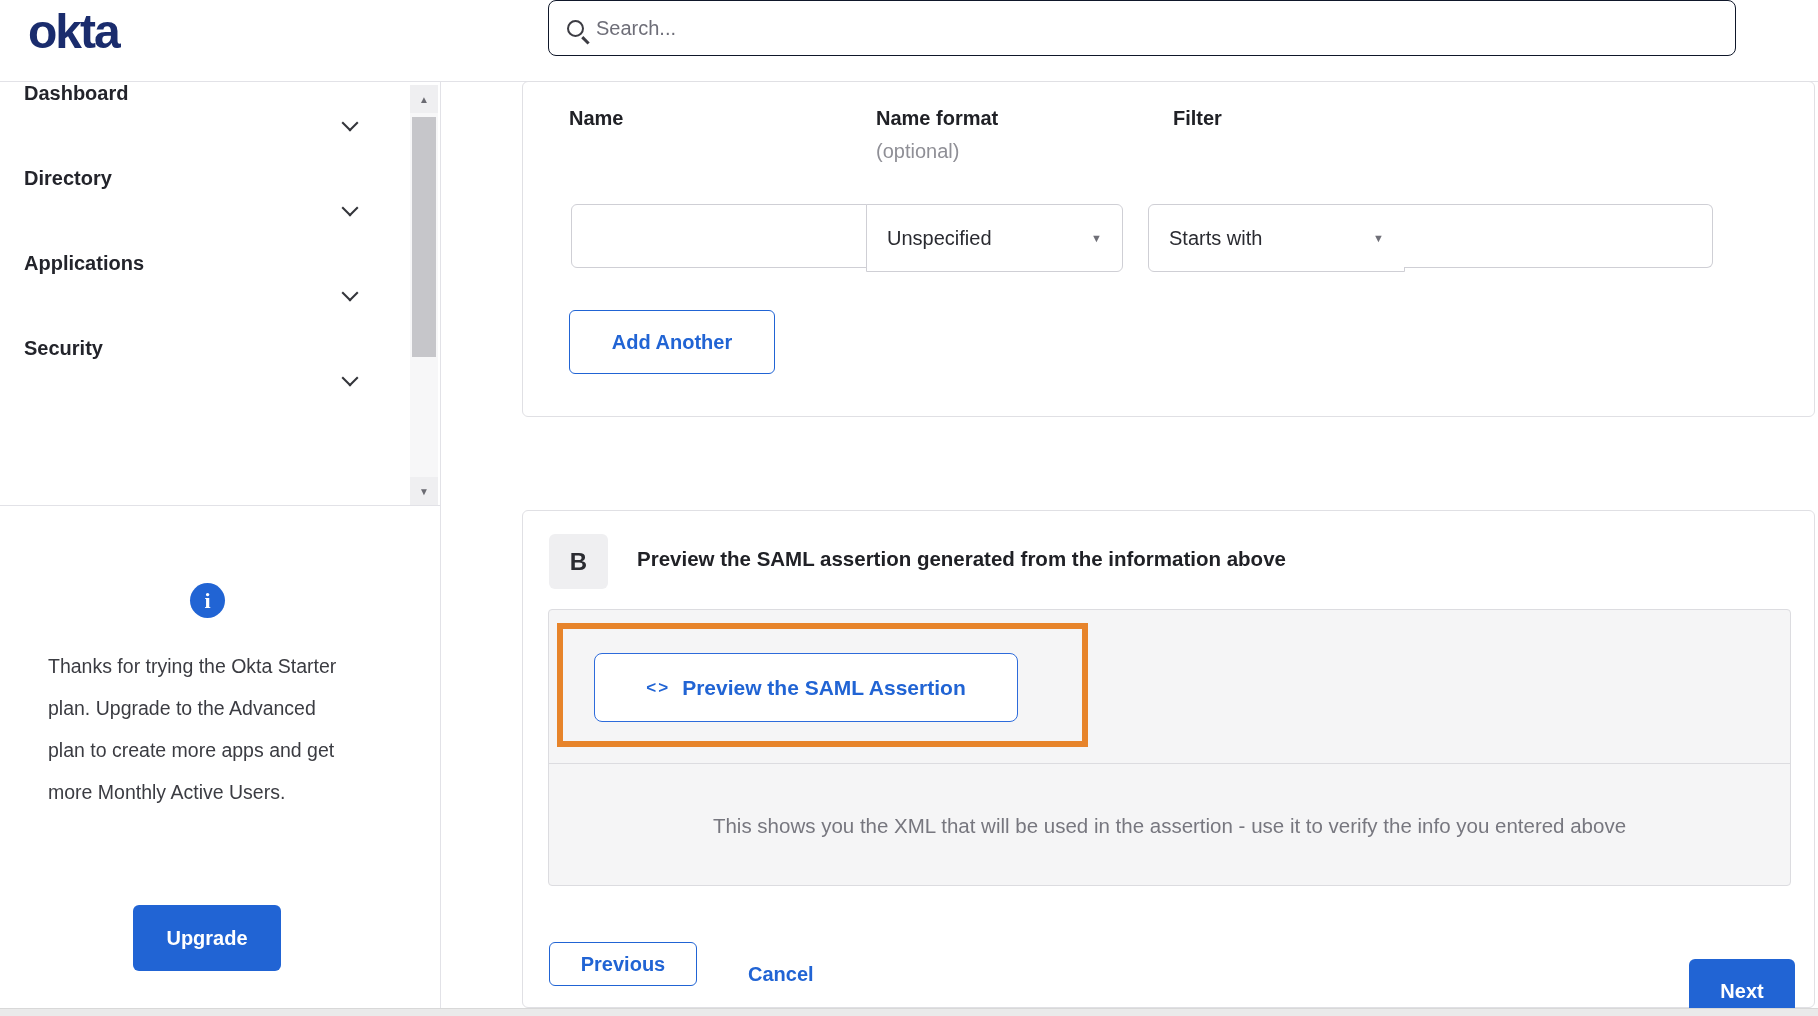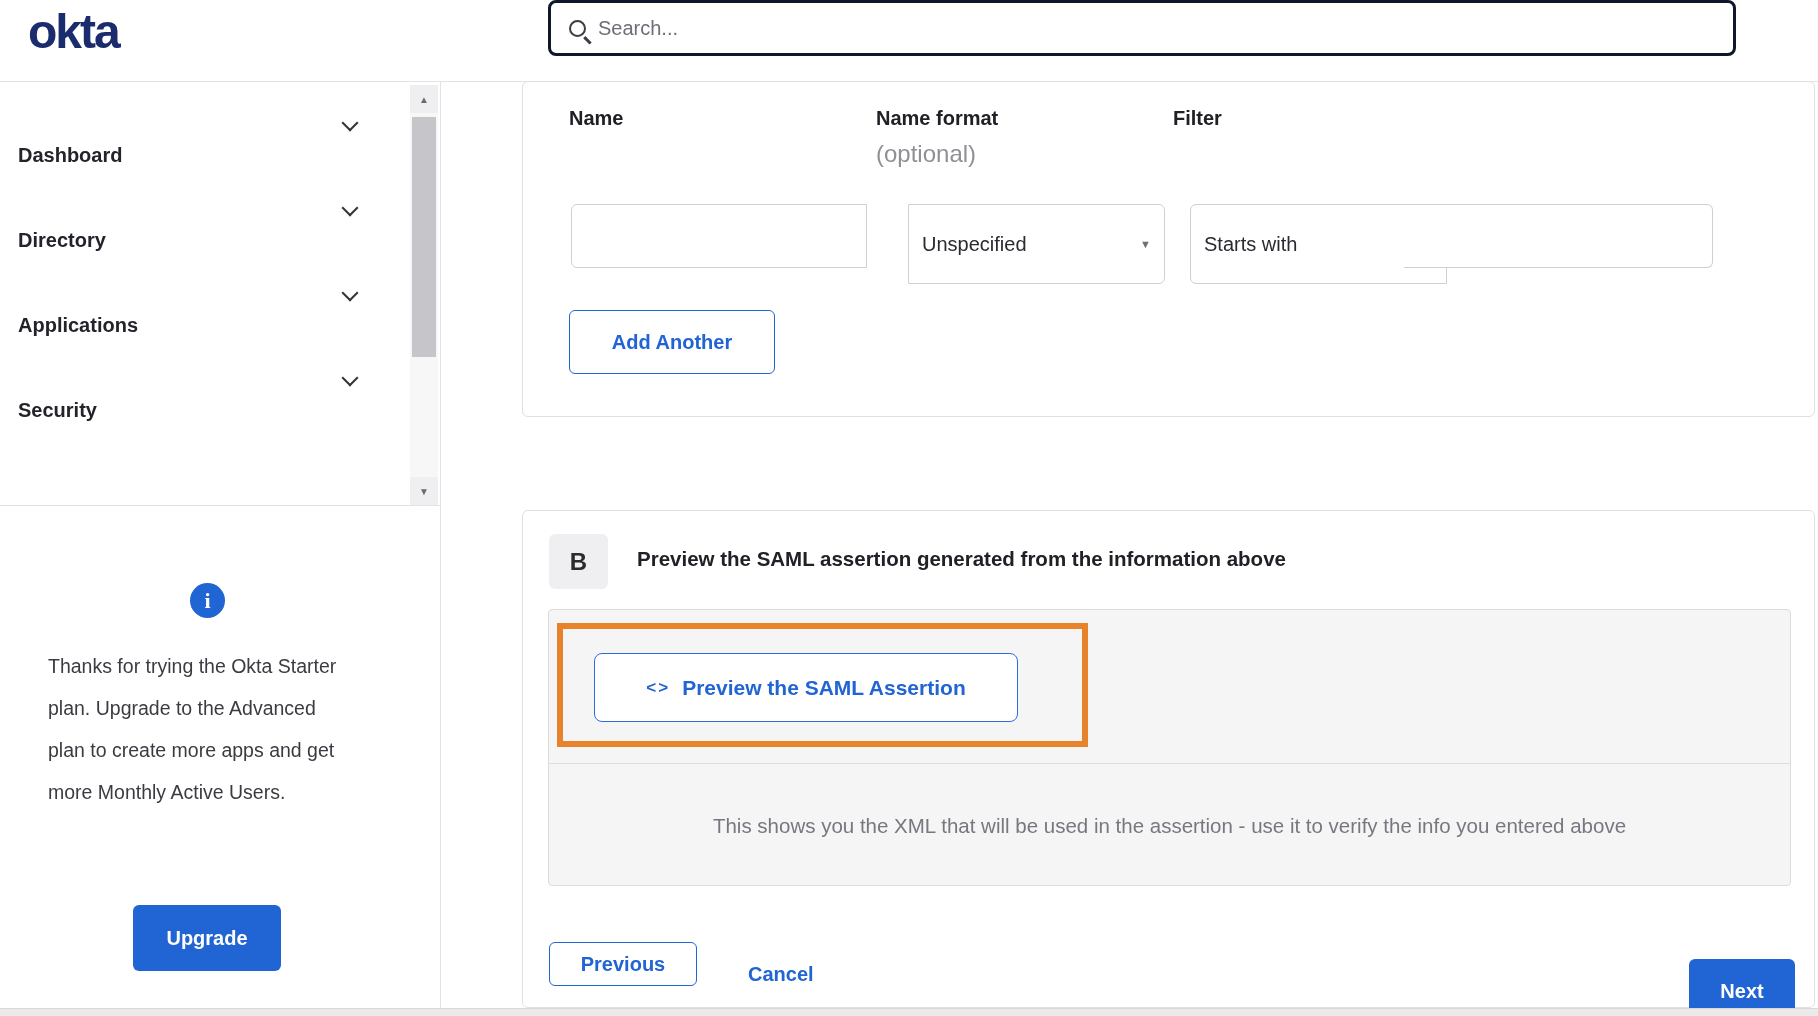--- a/index.html
+++ b/index.html
@@ -4,35 +4,35 @@
 <style>
   * { margin: 0; padding: 0; box-sizing: border-box; }
   html, body { width: 1818px; height: 1016px; overflow: hidden; background: #ffffff;
     font-family: "Liberation Sans", sans-serif; color: #202126; }
   .abs { position: absolute; }
 
   
   #logo { left: 28px; top: 4px; font-size: 48px; font-weight: 700; color: #1a2c6d;
     letter-spacing: -2px; }
   #search-box { left: 548px; top: 0px; width: 1188px; height: 56px; background: #fff;
-    border: 3px solid #0f172a; border-radius: 8px; display: flex; align-items: center; }
+    border: 1px solid #0f172a; border-radius: 8px; display: flex; align-items: center; }
   .search-glyph { width: 17px; height: 17px; border: 2.5px solid #3c3c43; border-radius: 50%;
     margin-left: 18px; position: relative; flex: 0 0 auto; }
   .search-glyph::after { content: ""; position: absolute; width: 2.5px; height: 9px;
     background: #3c3c43; left: 15px; top: 14px; transform: rotate(-45deg); }
   #search-input { border: none; outline: none; flex: 1; font-size: 20px; color: #3c3c43;
     margin-left: 12px; font-family: "Liberation Sans", sans-serif; background: transparent; }
   #search-input::placeholder { color: #6e6e78; }
 
   .hairline-top { left: 0; top: 81px; width: 1818px; height: 1px; background: #e2e2e7; }
   .v-divider { left: 440px; top: 81px; width: 1px; height: 927px; background: #e2e2e7; }
 
   
   #sidebar-nav { left: 0; top: 82px; width: 410px; }
-  .nav-item { height: 85px; display: flex; align-items: flex-end; padding-left: 18px;
+  .nav-item { height: 85px; display: flex; align-items: flex-start; padding-left: 24px;
     cursor: pointer; position: relative; }
   .nav-label { font-size: 20px; font-weight: 600; color: #23242b; }
   .chevron { position: absolute; left: 344px; top: 50%; width: 14px; height: 14px;
     margin-top: -10px; }
   .chevron::before { content: ""; position: absolute; left: 0; top: 2px; width: 10px;
     height: 10px; border-right: 2.5px solid #33343a; border-bottom: 2.5px solid #33343a;
     transform: rotate(45deg); }
   .nav-bottom-border { left: 0; top: 505px; width: 440px; height: 1px; background: #e2e2e7; }
 
   
@@ -53,28 +53,28 @@
   #upgrade-btn { left: 133px; top: 905px; width: 148px; height: 66px; background: #2164d4;
     border: none; border-radius: 6px; color: #ffffff; font-size: 20px; font-weight: 700;
     cursor: pointer; font-family: "Liberation Sans", sans-serif; }
 
   
   .card { background: #ffffff; border: 1px solid #e0e0e4; border-radius: 6px; }
   #card-a { left: 522px; top: 81px; width: 1293px; height: 336px; }
   #card-b { left: 522px; top: 510px; width: 1293px; height: 498px; }
 
   .field-label { position: absolute; top: 25px; font-size: 20px; font-weight: 700; color: #202126; }
-  #optional-label { position: absolute; left: 353px; top: 58px; font-size: 24px; color: #8f8f96;
+  #optional-label { position: absolute; left: 353px; top: 58px; font-size: 20px; color: #8f8f96;
     font-weight: 400; }
   .text-input { position: absolute; top: 122px; height: 64px; border: 1px solid #cfcfd5;
     background: #fff; font-size: 20px; color: #202126; padding: 0 16px; outline: none;
     font-family: "Liberation Sans", sans-serif; }
-  .select { position: absolute; top: 122px; height: 80px; border: 1px solid #cfcfd5;
+  .select { position: absolute; top: 122px; height: 68px; border: 1px solid #cfcfd5;
     background: #fff; display: flex; align-items: center; justify-content: space-between;
-    padding: 0 13px; font-size: 20px; color: #2a2b31; cursor: pointer; margin-left: 42px; }
+    padding: 0 20px; font-size: 20px; color: #2a2b31; cursor: pointer; }
   .select .tri { font-size: 11px; color: #6f6f77; }
   #name-input { left: 48px; width: 296px; border-radius: 6px 0 0 6px; }
   #name-format-select { left: 343px; width: 257px; border-left: 1px solid #cfcfd5;
     border-radius: 0 6px 6px 0; }
   #filter-type-select { left: 625px; width: 257px; border-radius: 6px 0 0 6px; }
   #filter-input { left: 881px; width: 309px; border-left: none; border-radius: 0 6px 6px 0; }
 
   .btn-outline { background: #fff; border: 1px solid #2164d4; border-radius: 6px;
     color: #2164d4; font-size: 20px; font-weight: 700; cursor: pointer;
     font-family: "Liberation Sans", sans-serif; }

